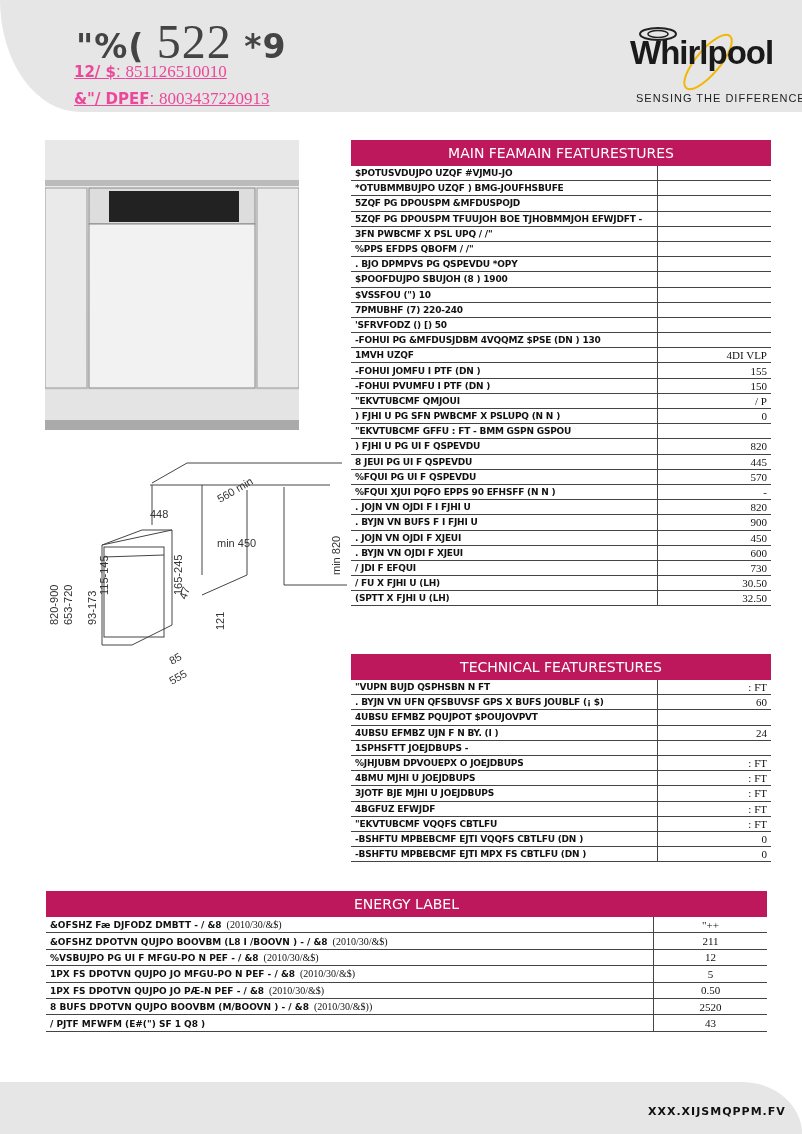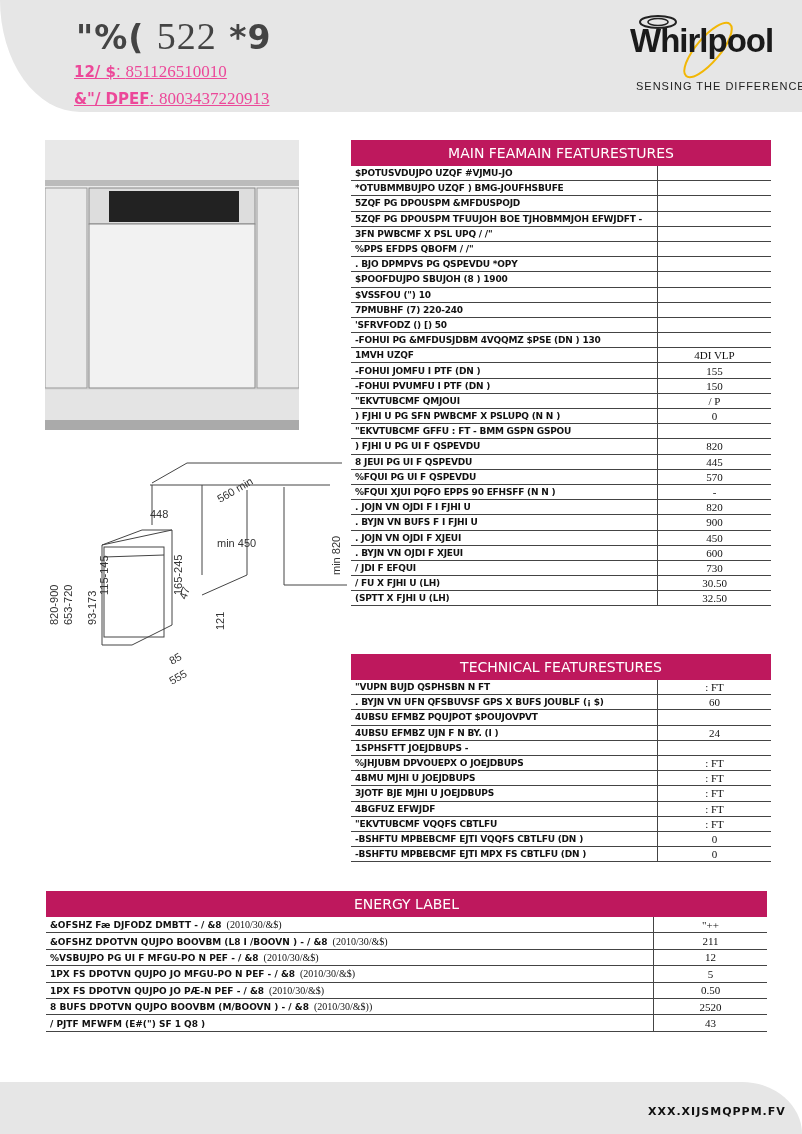--- a/index.html
+++ b/index.html
@@ -1,31 +1,31 @@
 <!DOCTYPE html>
 <html><head>
 <meta charset="utf-8">
 <style>
   html, body { margin:0; padding:0; background:#fff; }
   body { width:802px; height:1134px; position:relative; overflow:hidden; font-family:"Liberation Sans", sans-serif; color:#111; }
   .hdr-bg { position:absolute; left:0; top:0; width:802px; height:112px; background:#e6e6e6; border-bottom-left-radius:80px 112px; }
   .title { position:absolute; left:76px; top:14px; font-family:"DejaVu Sans", sans-serif; font-weight:bold; font-size:33px; color:#444; letter-spacing:1px; white-space:nowrap; }
-  .title .num { font-family:"Liberation Serif", serif; font-weight:normal; font-size:38px; }
+  .title .num { font-family:"Liberation Serif", serif; font-weight:normal; font-size:48px; }
   .code { position:absolute; left:74px; font-size:17px; color:#ec4899; white-space:nowrap;text-decoration:underline; }
   .code b { font-family:"DejaVu Sans", sans-serif; font-size:15px; }
   .code span.v { font-family:"Liberation Serif", serif; }
-  .logo { position:absolute; left:628px; top:12px; width:150px; height:84px; }
+  .logo { position:absolute; left:628px; top:24px; width:150px; height:84px; }
   .logo .word { position:absolute; left:2px; top:10px; font-size:33px; font-weight:bold; color:#1a1a1a; letter-spacing:-1px; }
   .logo .tag { position:absolute; left:8px; top:68px; font-size:11px; letter-spacing:1px; color:#222; white-space:nowrap; }
   .photo { position:absolute; left:45px; top:140px; width:254px; height:290px; background:linear-gradient(#eee,#d9d9d9); }
   .diagram { position:absolute; left:42px; top:455px; width:305px; height:235px; }
   table { border-collapse:collapse; position:absolute; }
   .spec { left:351px; width:420px; font-size:10px; }
   .spec td { border-bottom:1.5px solid #444; height:14.2px; padding:0 4px; white-space:nowrap; }
-  .spec td.v { text-align:center; border-left:1.5px solid #444; width:105px; font-family:"Liberation Serif", serif; font-size:11px; }
+  .spec td.v { text-align:right; border-left:1.5px solid #444; width:105px; font-family:"Liberation Serif", serif; font-size:11px; }
   .spec td.l { font-family:"DejaVu Sans", sans-serif; font-weight:bold; font-size:9px; letter-spacing:-0.2px; }
   .sect-hdr { position:absolute; background:#be185d; color:#fff; font-family:"DejaVu Sans", sans-serif; font-size:14px; text-align:center; line-height:26px; height:26px; }
   .energy { left:46px; width:721px; font-size:10px; }
   .energy td { border-bottom:1.5px solid #444; height:15.4px; padding:0 4px; white-space:nowrap;margin-top:37px; }
   .energy td.l { font-family:"DejaVu Sans", sans-serif; font-weight:bold; font-size:9px; }
   .energy td.v { text-align:center; border-left:1.5px solid #444; width:105px; font-family:"Liberation Serif", serif; font-size:11px; }
   .foot-bg { position:absolute; left:0; top:1082px; width:802px; height:52px; background:#e6e6e6; border-top-right-radius:60px 52px; }
   .foot-url { position:absolute; left:648px; top:1105px; font-family:"DejaVu Sans", sans-serif; font-weight:bold; font-size:11px; letter-spacing:1px;text-align:right; }
 </style>
 </head>

